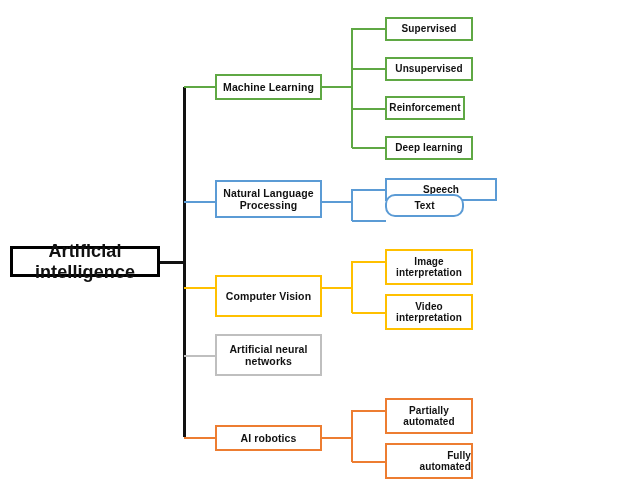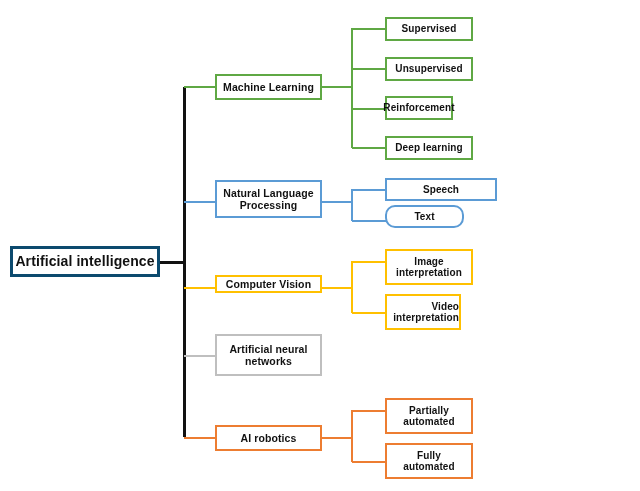--- a/index.html
+++ b/index.html
@@ -27,22 +27,22 @@
     justify-content: center;
     text-align: center;
     background: #ffffff;
     color: #111111;
     font-weight: bold;
     line-height: 1.15;
     letter-spacing: 0.1px;
     z-index: 3;
   }
   .node-root {
-    border: 3px solid #0c4a6e;
-    font-size: 14px;
+    border: 3px solid #000000;
+    font-size: 18px;
   }
   .node-l1 {
     border: 2.5px solid;
     font-size: 10.5px;
   }
   .node-l2 {
     border: 2.5px solid;
     font-size: 10px;
   }
   
@@ -77,56 +77,56 @@
   <div class="line line-h" style="left:352px; top:68px; width:34px; border-top-width:2.5px; border-top-color:#5FA844;"></div>
   <div class="line line-h" style="left:352px; top:108px; width:34px; border-top-width:2.5px; border-top-color:#5FA844;"></div>
   <div class="line line-h" style="left:352px; top:147px; width:34px; border-top-width:2.5px; border-top-color:#5FA844;"></div>
 
   <div class="node node-l2" style="left:385px; top:17px; width:88px; height:24px; border-color:#5FA844;">
     <span>Supervised</span>
   </div>
   <div class="node node-l2" style="left:385px; top:57px; width:88px; height:24px; border-color:#5FA844;">
     <span>Unsupervised</span>
   </div>
-  <div class="node node-l2" style="left:385px; top:96px; width:68px; height:24px; border-color:#5FA844;">
+  <div class="node node-l2" style="left:385px; top:96px; width:80px; height:24px; border-color:#5FA844;">
     <span>Reinforcement</span>
   </div>
   <div class="node node-l2" style="left:385px; top:136px; width:88px; height:24px; border-color:#5FA844;">
     <span>Deep learning</span>
   </div>
 
   <div class="line line-h" style="left:184px; top:201px; width:33px; border-top-width:2.5px; border-top-color:#5B9BD5;"></div>
   <div class="node node-l1" style="left:215px; top:180px; width:107px; height:38px; border-color:#5B9BD5; flex-direction:column;">
     <span>Natural Language</span>
     <span>Processing</span>
   </div>
   <div class="line line-h" style="left:321px; top:201px; width:32px; border-top-width:2.5px; border-top-color:#5B9BD5;"></div>
   <div class="line line-v" style="left:351px; top:189px; height:32px; border-left-width:2.5px; border-left-color:#5B9BD5;"></div>
   <div class="line line-h" style="left:352px; top:189px; width:34px; border-top-width:2.5px; border-top-color:#5B9BD5;"></div>
   <div class="line line-h" style="left:352px; top:220px; width:34px; border-top-width:2.5px; border-top-color:#5B9BD5;"></div>
   <div class="node node-l2" style="left:385px; top:178px; width:112px; height:23px; border-color:#5B9BD5;">
     <span>Speech</span>
   </div>
-  <div class="node node-l2" style="left:385px; top:205px; width:79px; height:23px; border-color:#5B9BD5;border-radius:10px;">
+  <div class="node node-l2" style="left:385px; top:194px; width:79px; height:23px; border-color:#5B9BD5;border-radius:10px;">
     <span>Text</span>
   </div>
 
   <div class="line line-h" style="left:184px; top:287px; width:33px; border-top-width:2.5px; border-top-color:#FFC000;"></div>
-  <div class="node node-l1" style="left:215px; top:275px; width:107px; height:18px; border-color:#FFC000;">
+  <div class="node node-l1" style="left:215px; top:275px; width:107px; height:42px; border-color:#FFC000;">
     <span>Computer Vision</span>
   </div>
   <div class="line line-h" style="left:321px; top:287px; width:32px; border-top-width:2.5px; border-top-color:#FFC000;"></div>
   <div class="line line-v" style="left:351px; top:261px; height:52px; border-left-width:2.5px; border-left-color:#FFC000;"></div>
   <div class="line line-h" style="left:352px; top:261px; width:34px; border-top-width:2.5px; border-top-color:#FFC000;"></div>
   <div class="line line-h" style="left:352px; top:312px; width:34px; border-top-width:2.5px; border-top-color:#FFC000;"></div>
   <div class="node node-l2" style="left:385px; top:249px; width:88px; height:36px; border-color:#FFC000; flex-direction:column;">
     <span>Image</span>
     <span>interpretation</span>
   </div>
-  <div class="node node-l2" style="left:385px; top:294px; width:76px; height:36px; border-color:#FFC000; flex-direction:column;align-items:flex-end;">
+  <div class="node node-l2" style="left:385px; top:294px; width:88px; height:36px; border-color:#FFC000; flex-direction:column;">
     <span>Video</span>
     <span>interpretation</span>
   </div>
 
   <div class="line line-h" style="left:184px; top:355px; width:33px; border-top-width:2.5px; border-top-color:#BFBFBF;"></div>
   <div class="node node-l1" style="left:215px; top:334px; width:107px; height:42px; border-color:#BFBFBF; flex-direction:column;">
     <span>Artificial neural</span>
     <span>networks</span>
   </div>
 
@@ -135,18 +135,18 @@
     <span>AI robotics</span>
   </div>
   <div class="line line-h" style="left:321px; top:437px; width:32px; border-top-width:2.5px; border-top-color:#ED7D31;"></div>
   <div class="line line-v" style="left:351px; top:410px; height:52px; border-left-width:2.5px; border-left-color:#ED7D31;"></div>
   <div class="line line-h" style="left:352px; top:410px; width:34px; border-top-width:2.5px; border-top-color:#ED7D31;"></div>
   <div class="line line-h" style="left:352px; top:461px; width:34px; border-top-width:2.5px; border-top-color:#ED7D31;"></div>
   <div class="node node-l2" style="left:385px; top:398px; width:88px; height:36px; border-color:#ED7D31; flex-direction:column;">
     <span>Partially</span>
     <span>automated</span>
   </div>
-  <div class="node node-l2" style="left:385px; top:443px; width:88px; height:36px; border-color:#ED7D31; flex-direction:column;">
+  <div class="node node-l2" style="left:385px; top:443px; width:88px; height:36px; border-color:#ED7D31; flex-direction:column;align-items:flex-end;">
     <span>Fully</span>
     <span>automated</span>
   </div>
 
 </div>
 
 </body></html>

